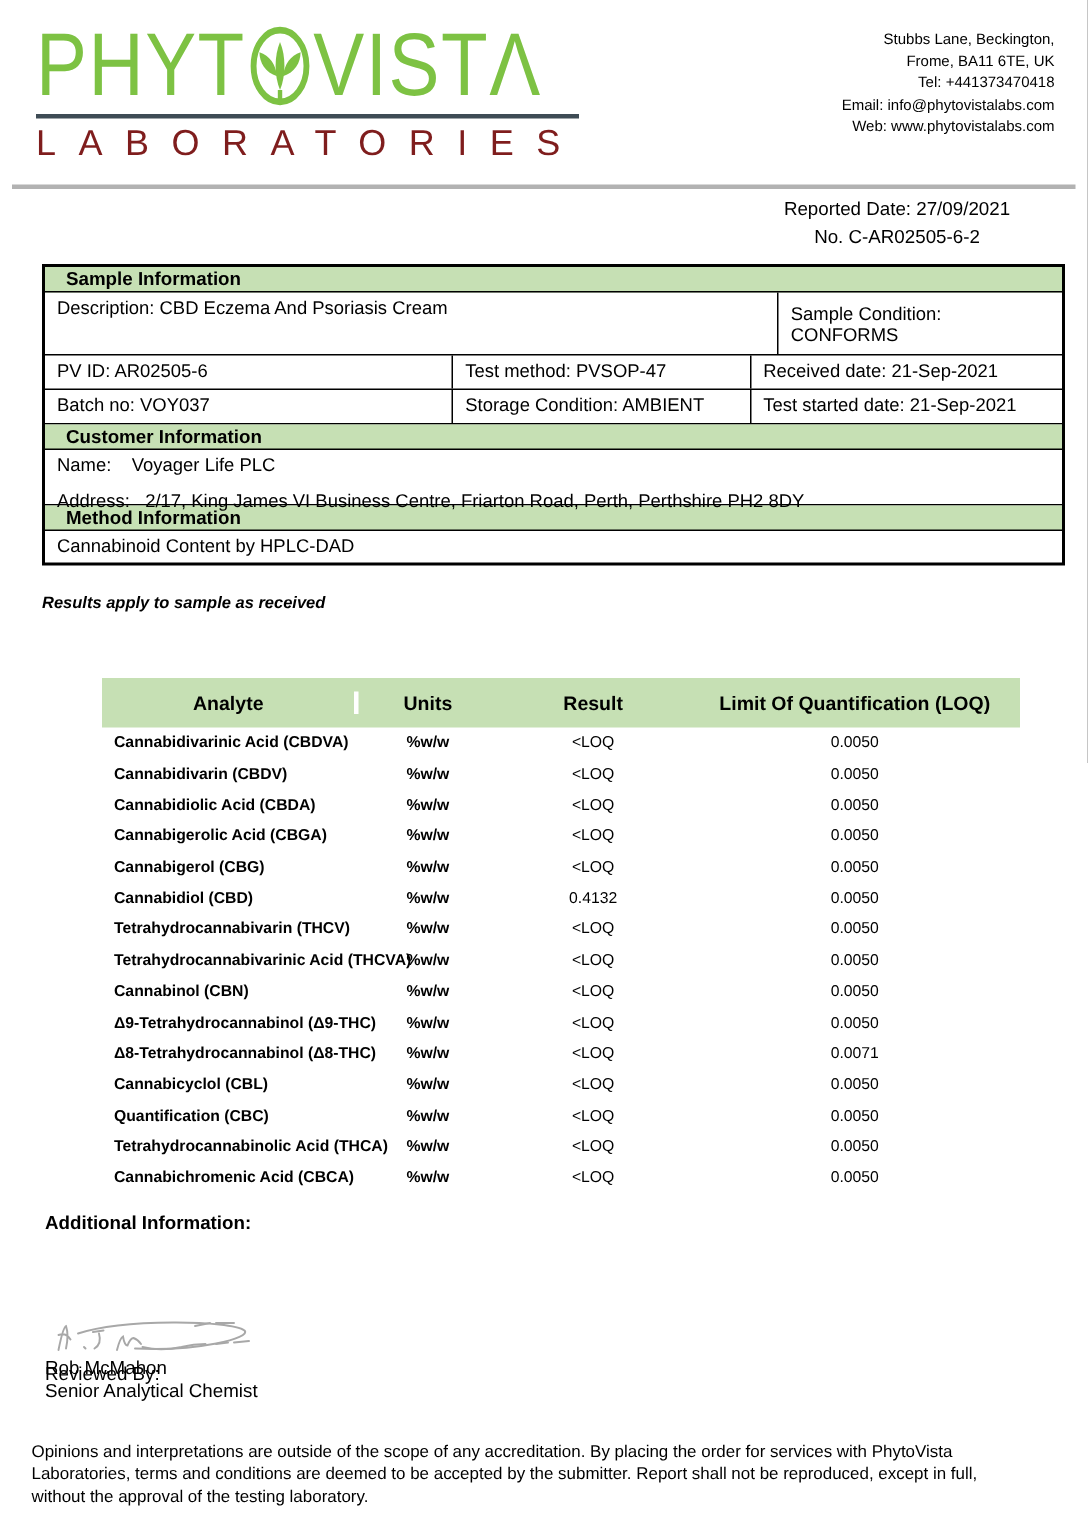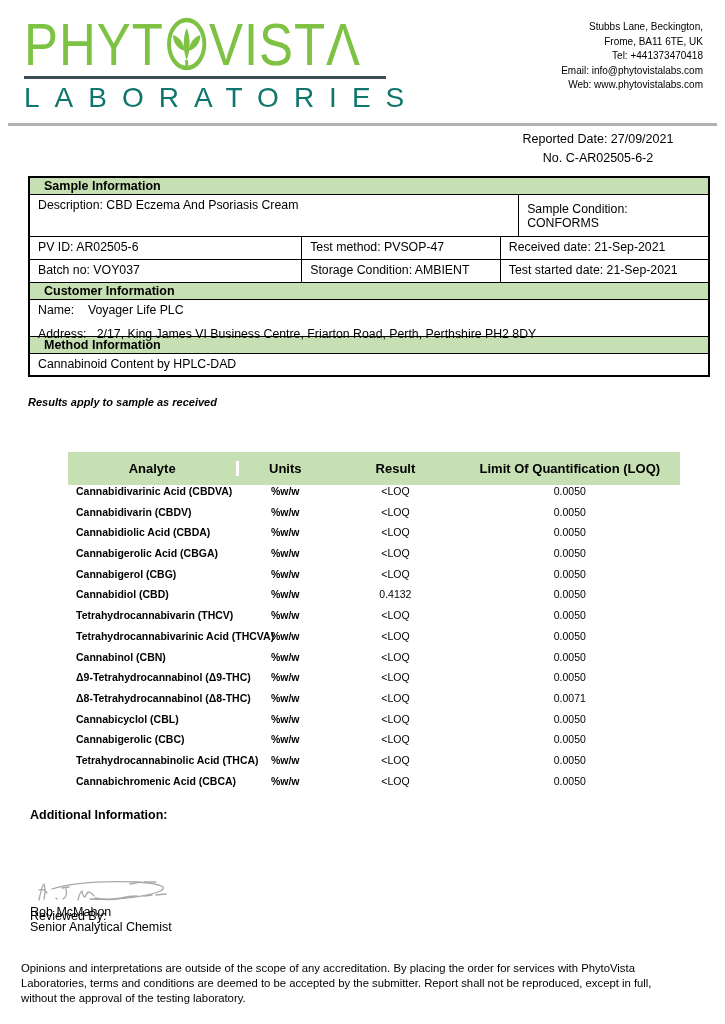--- a/index.html
+++ b/index.html
@@ -5,21 +5,21 @@
   html,body{margin:0;padding:0;background:#9a9a9a;}
   .page{position:relative;width:725px;height:1024px;margin:0 auto;background:#ffffff;
         font-family:"Liberation Sans",sans-serif;color:#000;overflow:hidden;}
 
   
   .logo{position:absolute;left:24px;top:14px;width:368px;}
   .brand{display:flex;align-items:center;color:#7dc243;font-size:52px;font-weight:400;
          line-height:1;letter-spacing:1px;transform:scale(.98,1.14);transform-origin:left center;height:60px;}
   .brand .leaf{width:44px;height:48px;margin:0 1px;}
   .brand-rule{height:3px;background:#3e4c55;width:362px;margin:2px 0 3px 0;}
-  .subtitle{font-size:28px;letter-spacing:15px;color:#0f766e;white-space:nowrap;}
+  .subtitle{font-size:24px;letter-spacing:15px;color:#7f1d1d;white-space:nowrap;}
   .contact{position:absolute;top:20px;right:22px;text-align:right;font-size:10px;line-height:1.45;}
   .top-rule{position:absolute;top:123px;left:8px;width:709px;height:3px;background:#b2b2b2;}
 
   
   .reported{position:absolute;top:130px;right:18px;width:218px;text-align:center;
             font-size:12.5px;line-height:1.55;}
   .title{position:absolute;top:144px;left:145px;width:372px;text-align:center;
          font-size:19.5px;font-weight:bold;}
 
   
@@ -41,21 +41,21 @@
   .nameaddr .line2{margin-top:10px;}
   .method-row{height:21px;padding-top:3px;}
 
   
   .note{position:absolute;top:396px;left:28px;font-size:11px;font-weight:bold;font-style:italic;}
   .results{position:absolute;top:452px;left:68px;width:612px;font-size:10.5px;}
   .r-head{display:flex;background:#c6e0b4;height:33px;align-items:center;
           font-weight:bold;font-size:13px;}
   .r-head .hc{text-align:center;box-sizing:border-box;}
   .hc1{width:28%;border-right:3px solid #fff;} .hc2{width:15%;} .hc3{width:21%;} .hc4{width:36%;}
-  .r-row{display:flex;height:20.7px;}
+  .r-row{display:flex;height:20.7px;align-items:center;}
   .r-row .analyte{width:28%;font-weight:bold;padding-left:8px;box-sizing:border-box;white-space:nowrap;}
   .r-row .units{width:15%;text-align:center;font-weight:bold;}
   .r-row .result{width:21%;text-align:center;}
   .r-row .loq{width:36%;text-align:center;}
 
   
   .addinfo{position:absolute;top:808px;left:30px;font-size:12.5px;font-weight:bold;}
   .reviewed{position:absolute;top:909px;left:30px;font-size:12.5px;}
   .sig{position:absolute;top:877px;left:32px;}
   .revname{position:absolute;top:905px;left:30px;font-size:12.5px;}
@@ -202,21 +202,21 @@
         <div class="result">&lt;LOQ</div>
         <div class="loq">0.0071</div>
       </div>
         <div class="r-row">
         <div class="analyte">Cannabicyclol (CBL)</div>
         <div class="units">%w/w</div>
         <div class="result">&lt;LOQ</div>
         <div class="loq">0.0050</div>
       </div>
         <div class="r-row">
-        <div class="analyte">Cannabigerolic (CBC)</div>
+        <div class="analyte">Quantification (CBC)</div>
         <div class="units">%w/w</div>
         <div class="result">&lt;LOQ</div>
         <div class="loq">0.0050</div>
       </div>
         <div class="r-row">
         <div class="analyte">Tetrahydrocannabinolic Acid (THCA)</div>
         <div class="units">%w/w</div>
         <div class="result">&lt;LOQ</div>
         <div class="loq">0.0050</div>
       </div>

